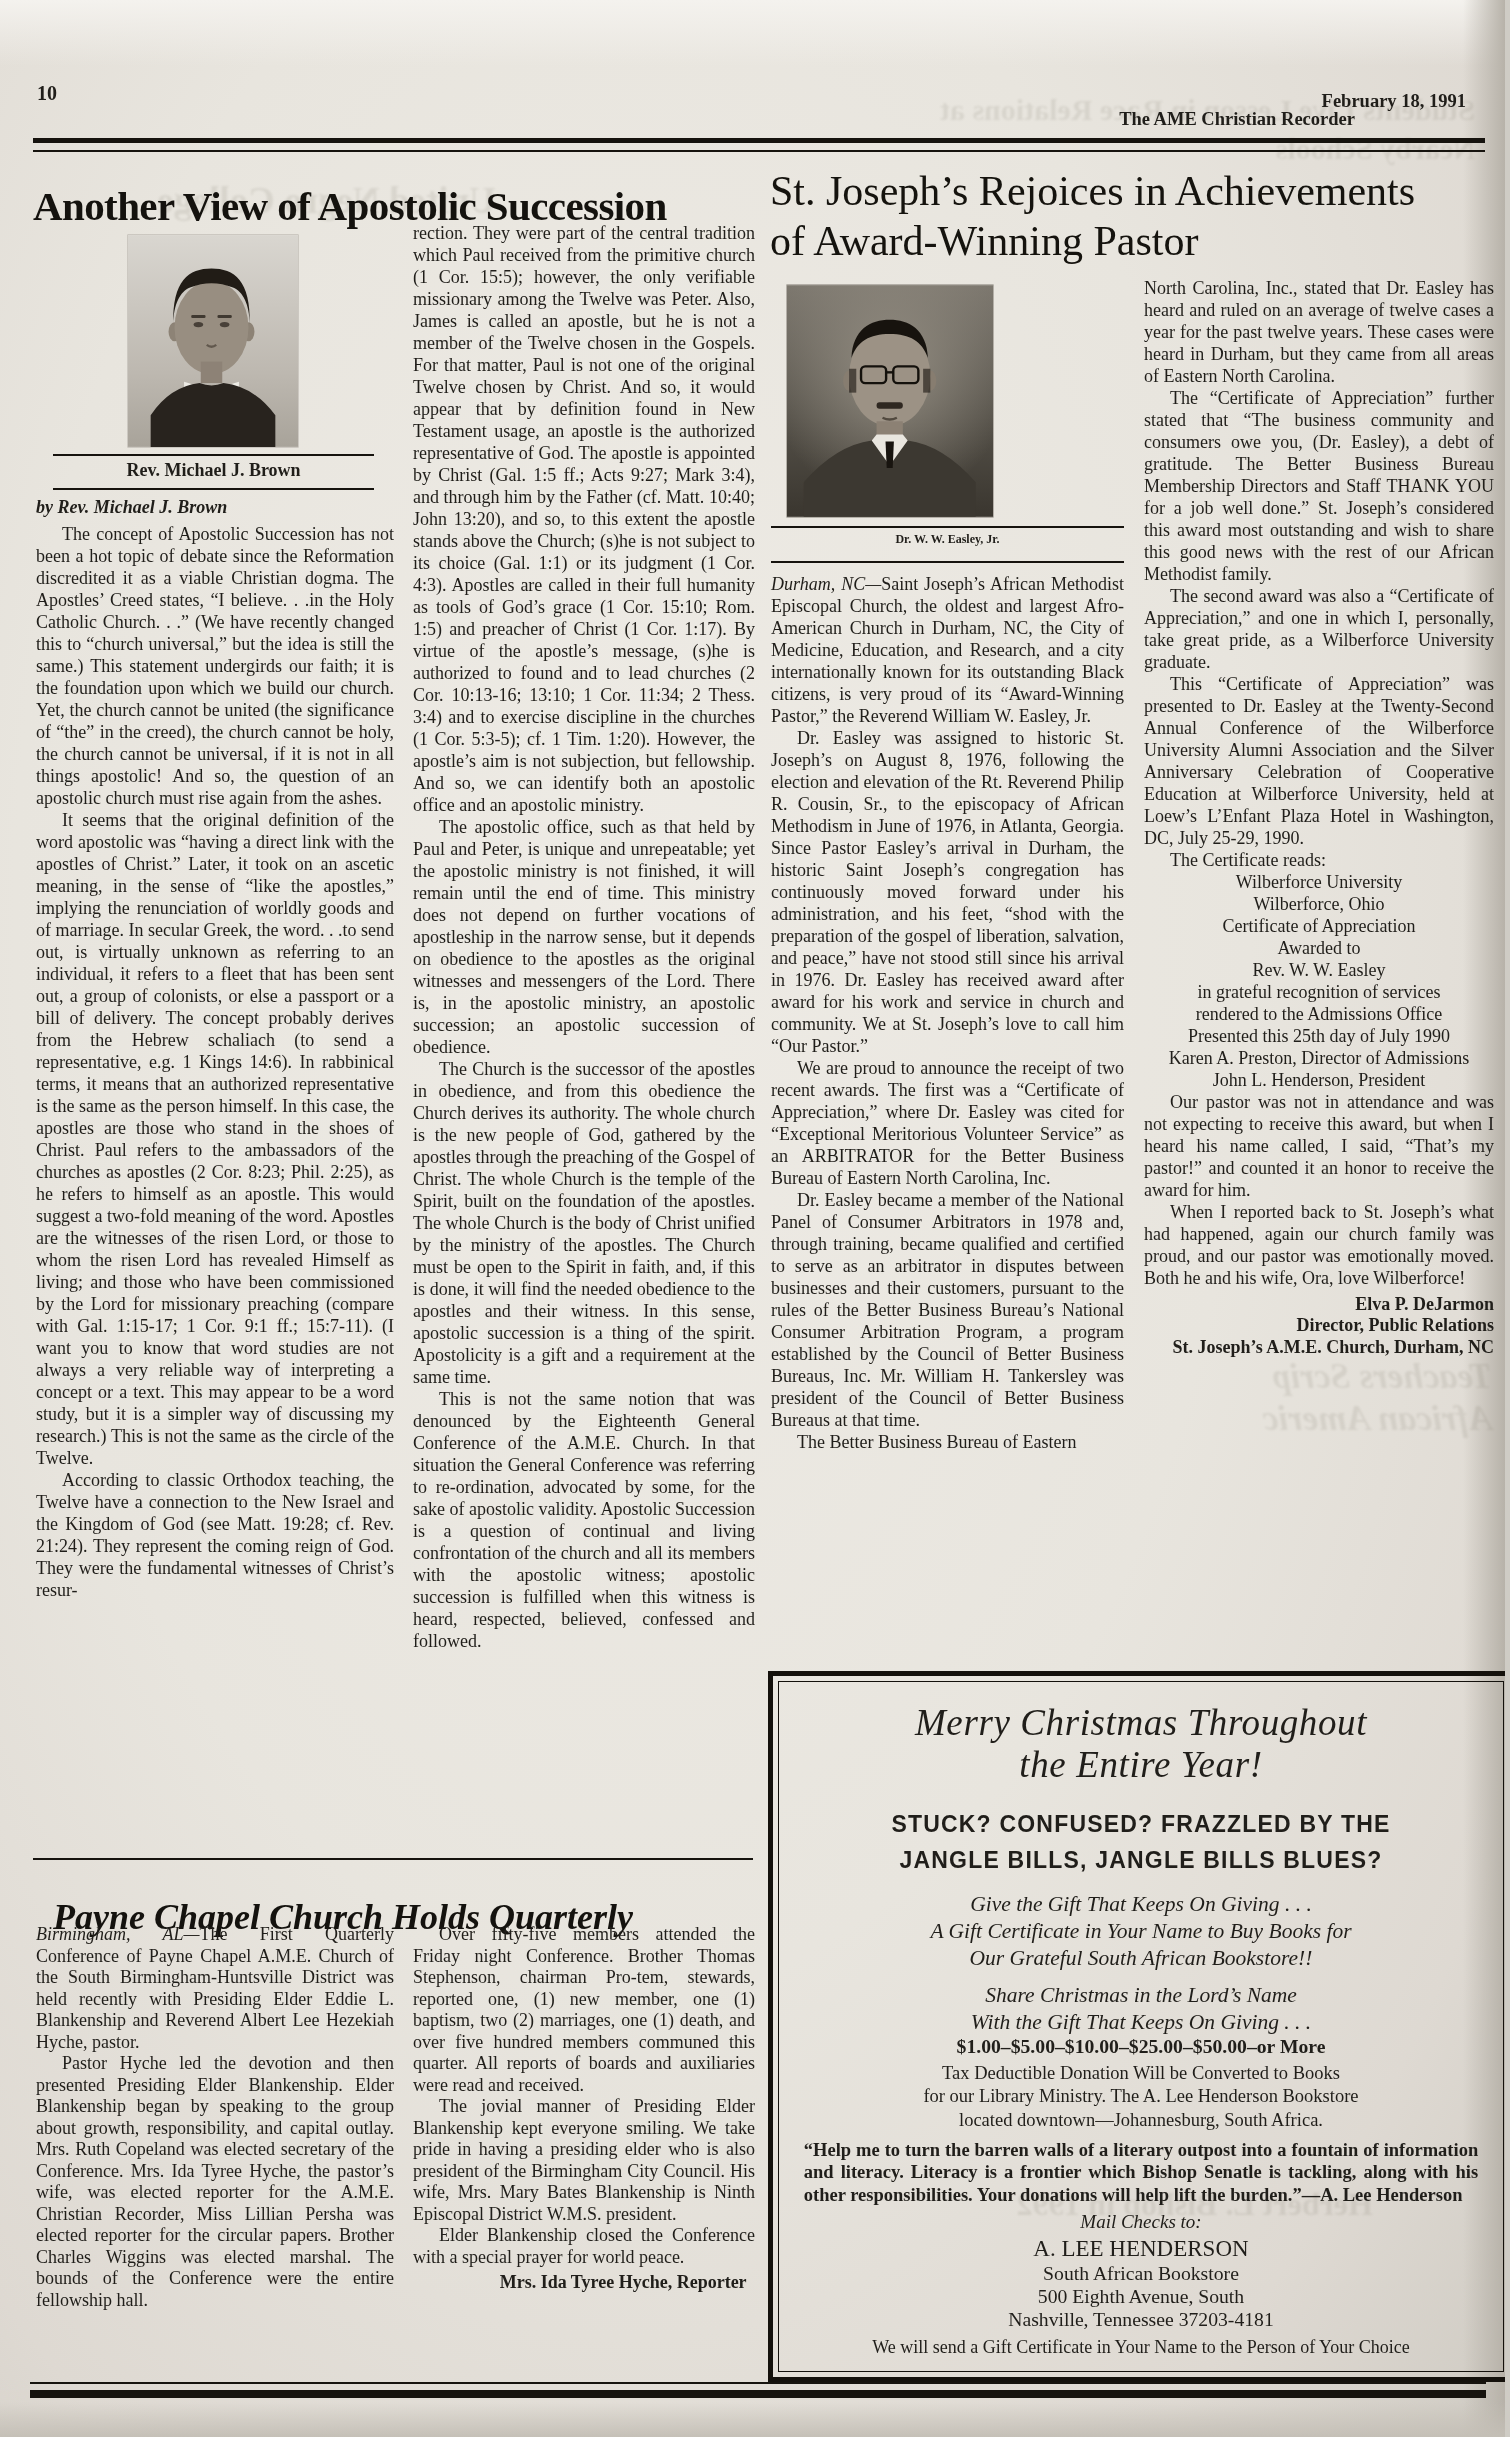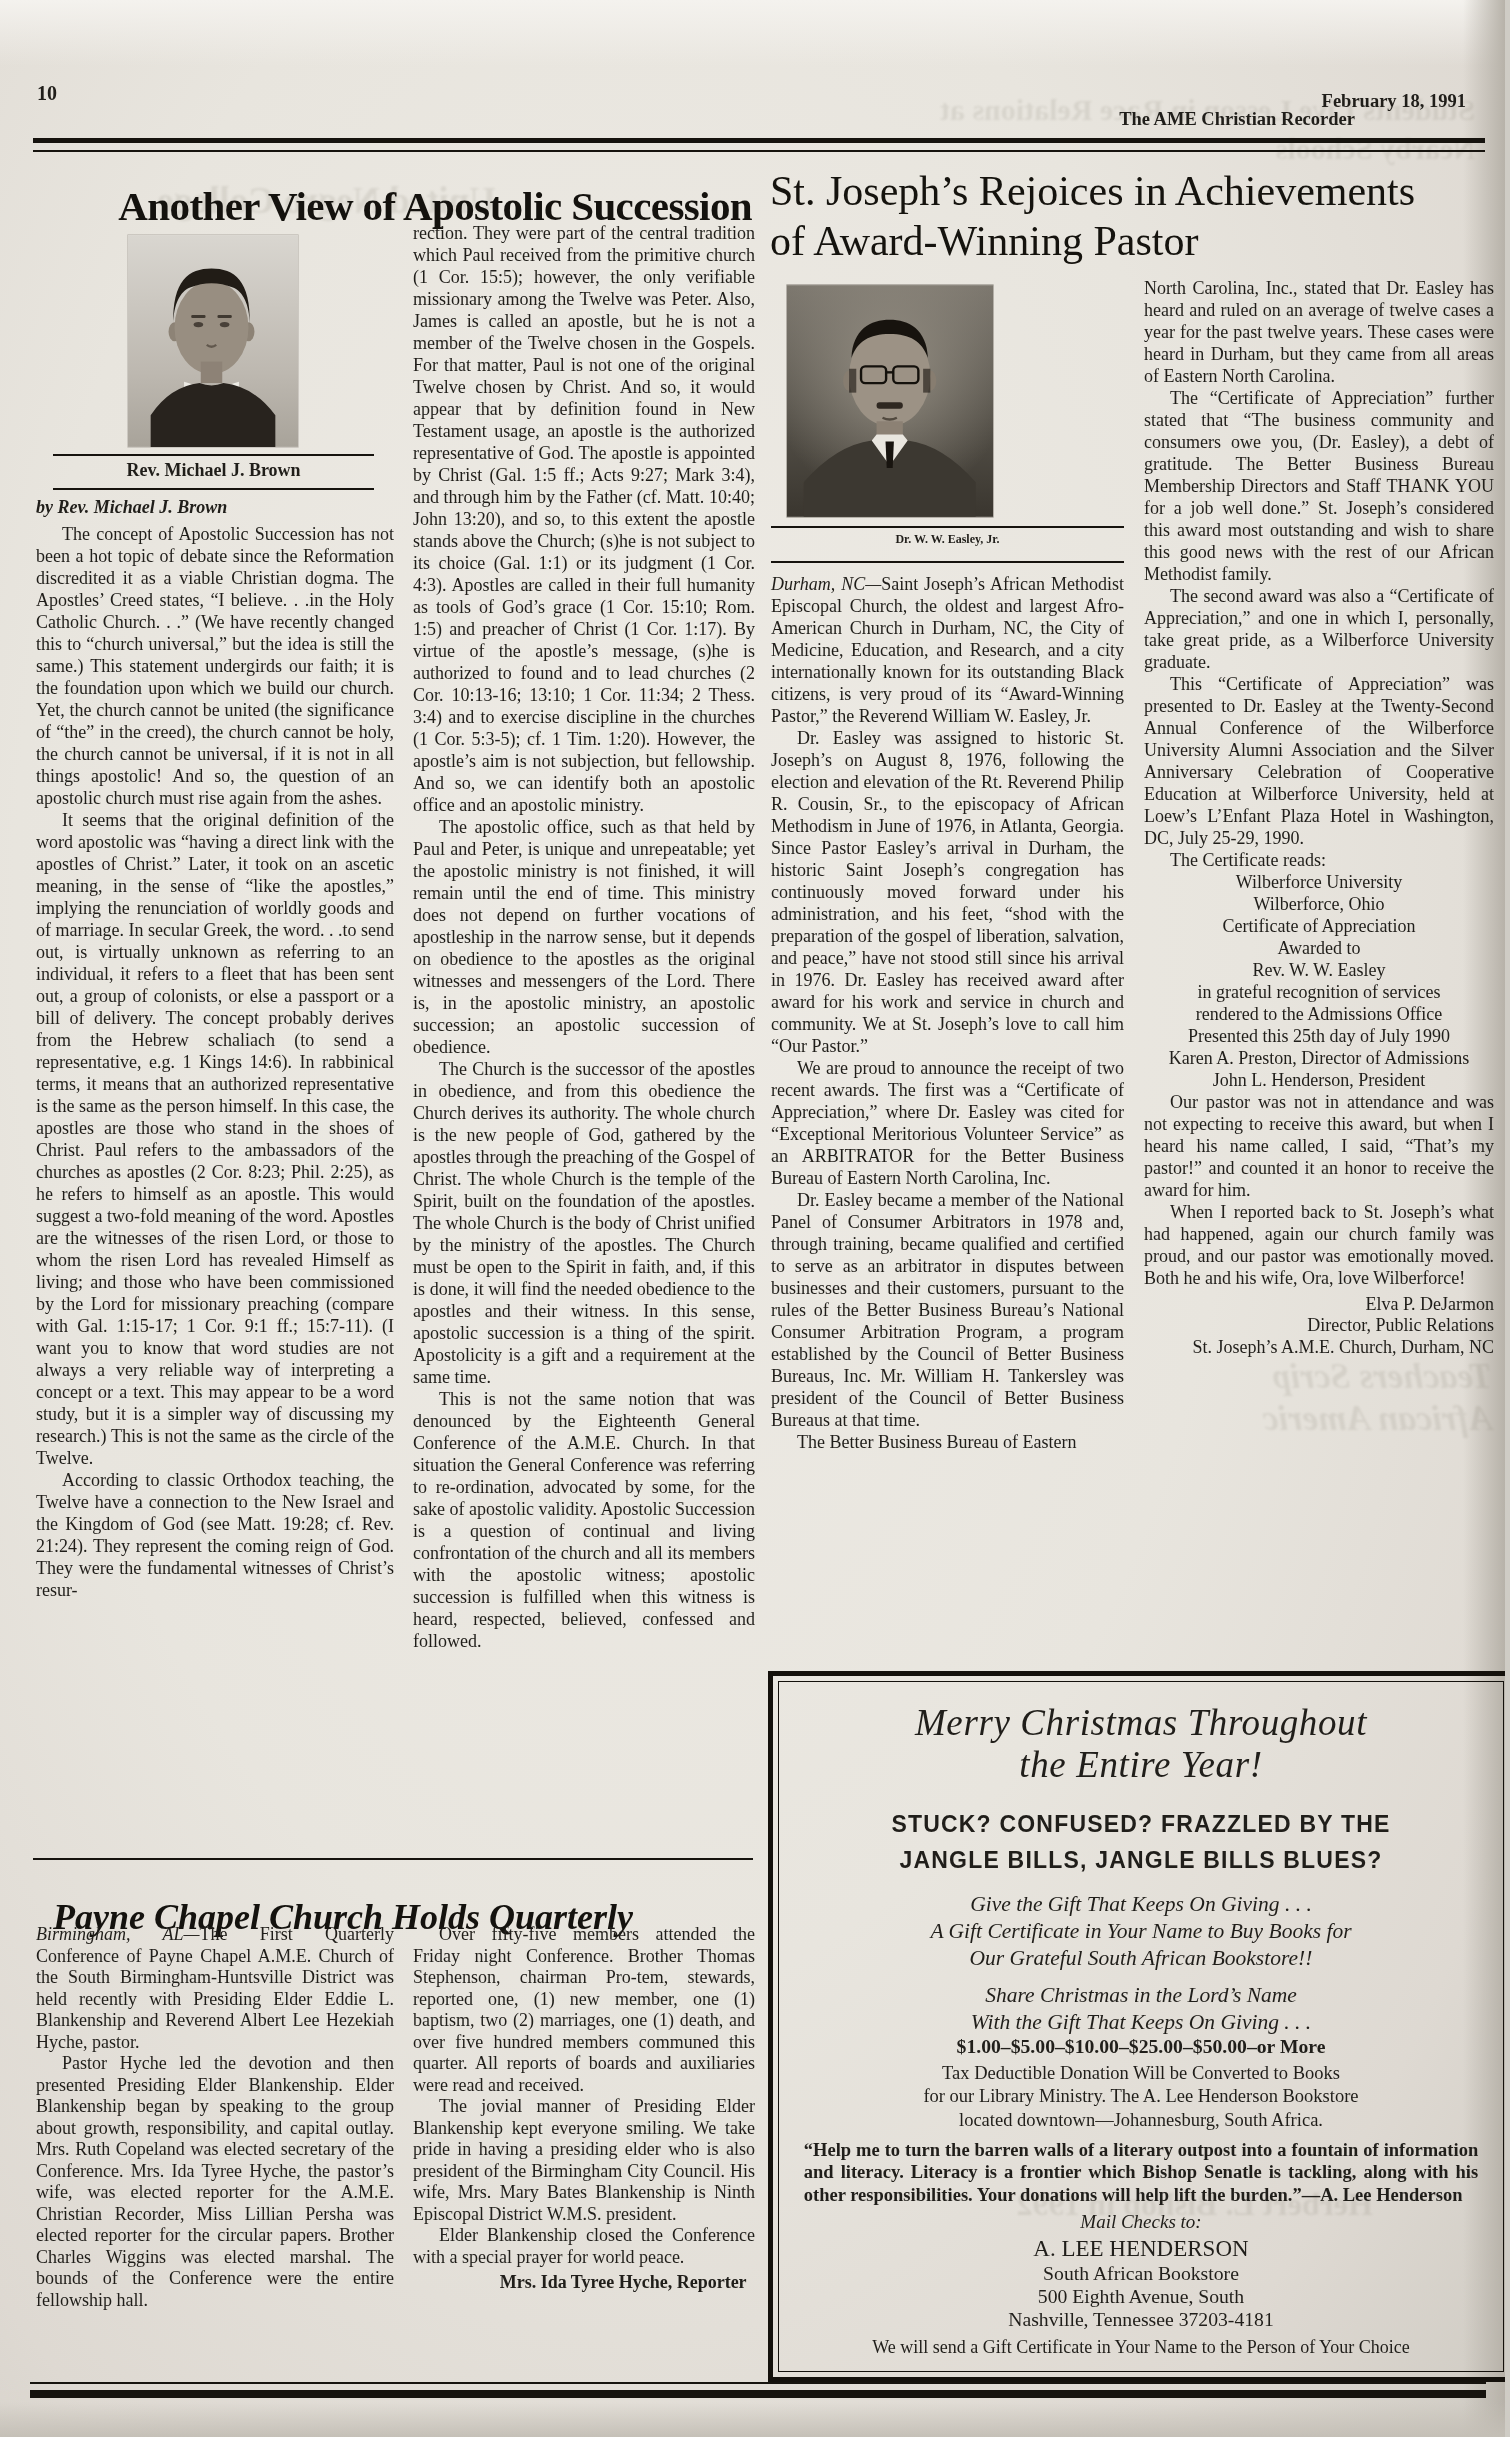--- a/index.html
+++ b/index.html
@@ -9,21 +9,21 @@
   .rule{position:absolute;background:#16130e;}
 
   
   #page-number{position:absolute;left:37px;top:82px;font-weight:bold;font-size:20px;}
   #masthead{position:absolute;left:0;top:109px;width:1355px;text-align:right;font-weight:bold;font-size:18.5px;}
   #issue-date{position:absolute;right:39px;top:91px;font-weight:bold;font-size:18.5px;}
   #rule-top-a{left:33px;top:138px;width:1452px;height:5.4px;}
   #rule-top-b{left:33px;top:150px;width:1452px;height:2.4px;}
 
   
-  #a1-headline{position:absolute;left:33px;top:155px;width:719px;font-size:41px;font-weight:bold;letter-spacing:-0.6px;color:#14120e;text-align:right;}
+  #a1-headline{position:absolute;left:33px;top:155px;width:719px;font-size:41px;font-weight:bold;letter-spacing:-0.6px;color:#14120e;}
   #a1-photo{position:absolute;left:128px;top:235px;width:170px;height:212px;box-shadow:0 0 0 0.6px #b9b5ad;}
   #a1-cap-rule-a{left:53px;top:454px;width:321px;height:1.8px;}
   #a1-caption{position:absolute;left:53px;top:460px;width:321px;text-align:center;font-weight:bold;font-size:18px;}
   #a1-cap-rule-b{left:53px;top:488px;width:321px;height:1.8px;}
   #a1-byline{position:absolute;left:36px;top:497px;font-size:18px;font-weight:bold;font-style:italic;}
 
   .bodycol{position:absolute;text-align:justify;font-size:18px;line-height:22px;}
   .bodycol p{margin:0;text-indent:26px;}
   .bodycol p.noindent{text-indent:0;}
   #a1-col1{left:36px;top:523px;width:358px;}
@@ -39,21 +39,21 @@
 
   
   #sj-headline{position:absolute;left:770px;top:166px;width:741px;font-size:42px;line-height:50px;font-weight:400;color:#15130e;}
   #sj-photo{position:absolute;left:787px;top:285px;width:206px;height:232px;box-shadow:0 0 0 0.6px #8f8b83;}
   #sj-cap-rule-a{left:771px;top:526px;width:353px;height:1.8px;}
   #sj-caption{position:absolute;left:771px;top:532px;width:353px;text-align:center;font-weight:bold;font-size:12px;}
   #sj-cap-rule-b{left:771px;top:561px;width:353px;height:1.8px;}
   #sj-col1{left:771px;top:573px;width:353px;}
   #sj-col2{left:1144px;top:277px;width:350px;}
   .cert-line{text-align:center;text-indent:0;}
-  .signoff{display:block;text-align:right;font-weight:normal;line-height:21.5px;}
+  .signoff{display:block;text-align:right;font-weight:bold;line-height:21.5px;}
   .signoff-wrap{margin-top:4.8px;}
 
   
   #ad-box{position:absolute;left:768px;top:1671px;width:736px;height:701px;border:5.4px solid #14110c;}
   #ad-inner{position:absolute;inset:4.8px;border:1.8px solid #14110c;padding:14.3px 25px;display:flex;flex-direction:column;align-items:center;overflow:hidden;}
   .ad-title{font-style:italic;font-size:37px;line-height:1.12;text-align:center;letter-spacing:0.6px;margin-top:6px;}
   .ad-hook{font-family:"Liberation Sans","DejaVu Sans",sans-serif;font-weight:bold;font-size:23px;line-height:1.55;text-align:center;letter-spacing:1.2px;margin-top:22px;}
   .ad-pitch{font-style:italic;font-size:21.5px;line-height:1.24;text-align:center;margin-top:13px;}
   .ad-pitch2{font-style:italic;font-size:21.5px;line-height:1.24;text-align:center;margin-top:10.7px;}
   .ad-amounts{font-weight:bold;font-size:19.7px;margin-top:0;}

